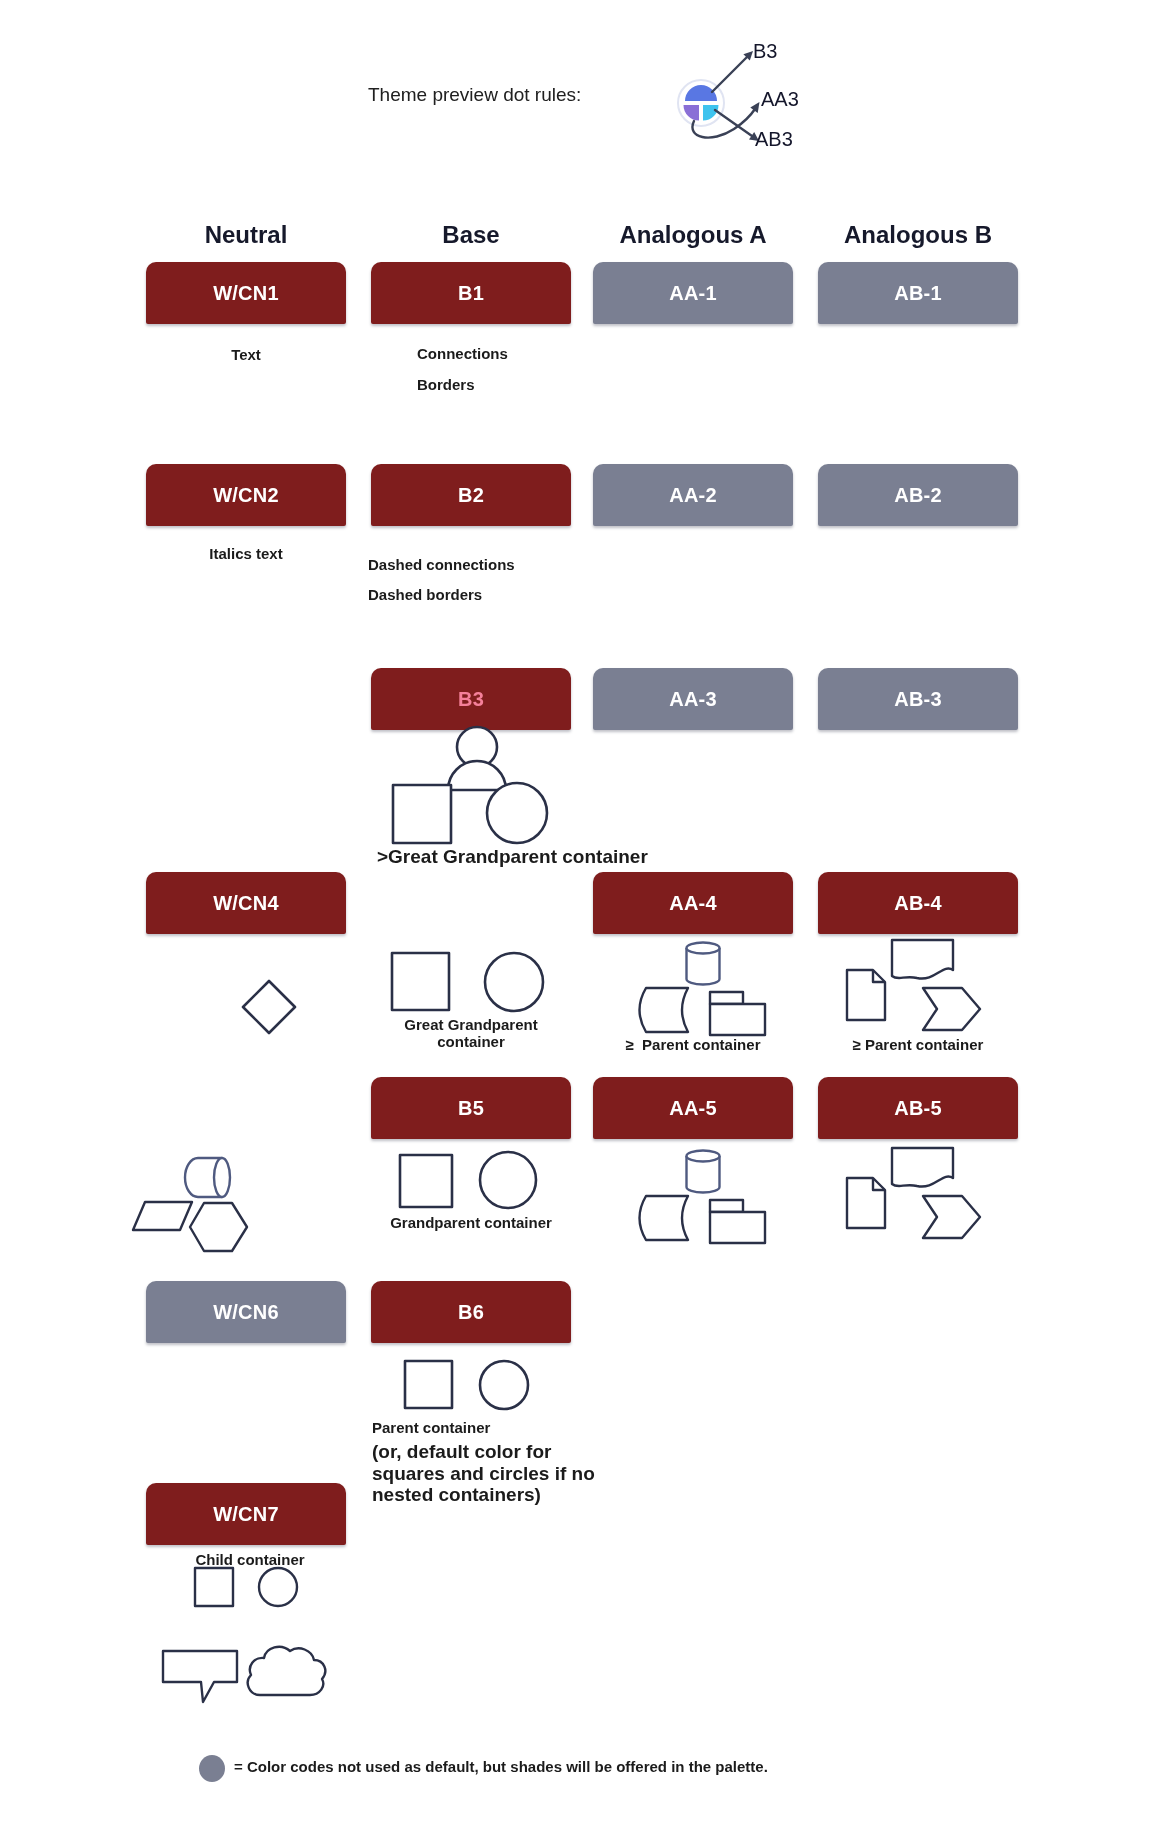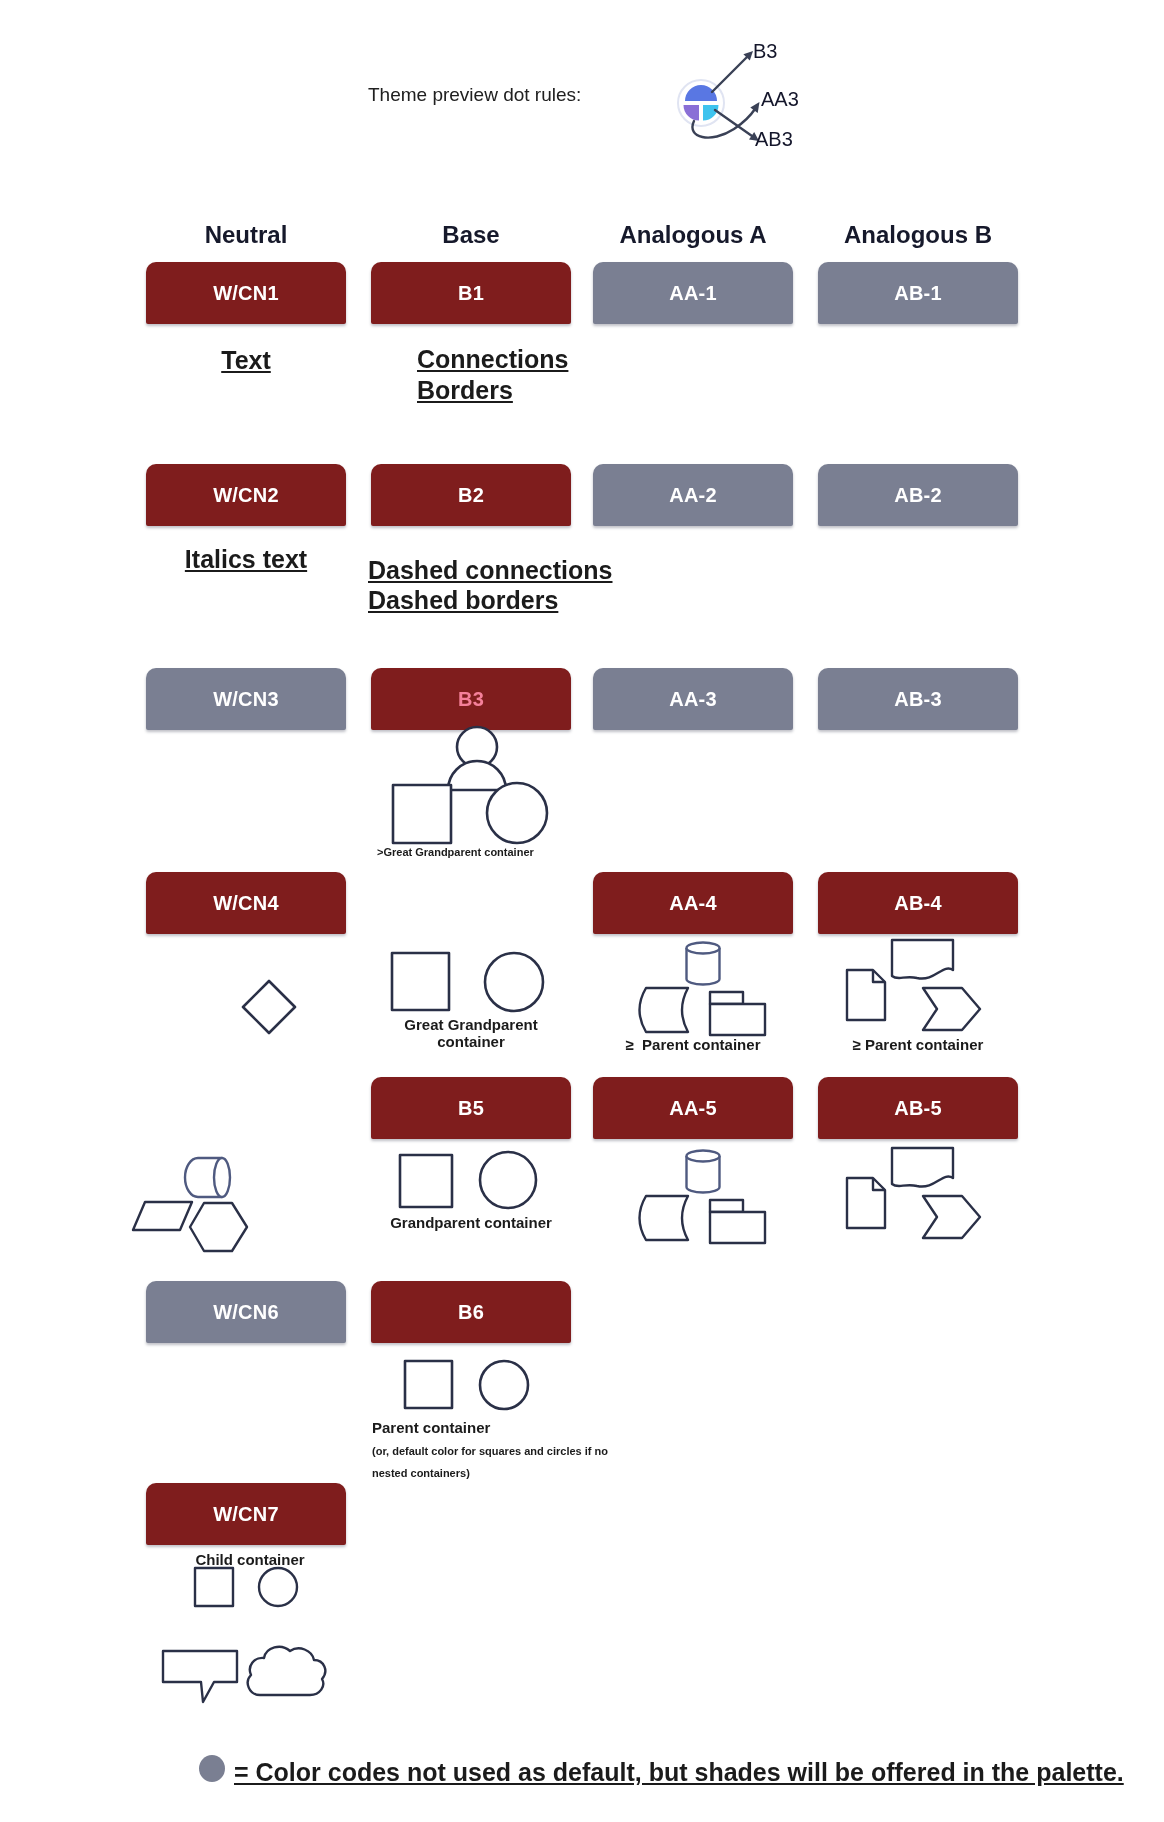--- a/index.html
+++ b/index.html
@@ -14,23 +14,23 @@
   .swatch {
     position:absolute; width:200px; height:62px; border-radius:10px 10px 2px 2px;
     display:flex; align-items:center; justify-content:center;
     color:#ffffff; font-size:20px; font-weight:700; letter-spacing:0.2px;
     box-shadow:0 2px 3px rgba(25,30,55,0.28);
   }
   .dark { background:#7f1d1d; }
   .gray { background:#7a7f92; }
   .pink { color:#f5809a; }
   .cap { position:absolute; font-weight:700; color:#1b1b1b; white-space:pre-wrap; }
-  .cap-lg { font-size:25px;text-decoration:underline; }
+  .cap-lg { font-size:15px; }
   .cap-md { font-size:15px; }
-  .cap-sm { font-size:11px; }
+  .cap-sm { font-size:19px; }
   .center200 { width:200px; text-align:center; }
   .legend-dot { position:absolute; width:26px; height:27px; border-radius:50%; background:#7a7f92; }
   svg { display:block; }
 </style>
 </head>
 <body>
 
 <div class="page">
 
   <div class="abs title" style="left:368px;top:84px;">Theme preview dot rules:</div>
@@ -73,21 +73,20 @@
 
   <div class="swatch dark" style="left:146px;top:464px;">W/CN2</div>
   <div class="swatch dark" style="left:371px;top:464px;">B2</div>
   <div class="swatch gray" style="left:593px;top:464px;">AA-2</div>
   <div class="swatch gray" style="left:818px;top:464px;">AB-2</div>
 
   <div class="cap cap-lg center200" style="left:146px;top:545px;">Italics text</div>
   <div class="cap cap-lg" style="left:368px;top:556px;">Dashed connections</div>
   <div class="cap cap-lg" style="left:368px;top:586px;">Dashed borders</div>
 
-  <div class="swatch gray" style="left:146px;top:668px;">W/CN3</div>
   <div class="swatch dark pink" style="left:371px;top:668px;">B3</div>
   <div class="swatch gray" style="left:593px;top:668px;">AA-3</div>
   <div class="swatch gray" style="left:818px;top:668px;">AB-3</div>
 
   <svg class="abs" style="left:373px;top:723px;" width="210" height="124" viewBox="0 0 210 124">
     <g fill="#ffffff" stroke="#2a3047" stroke-width="2.6" stroke-linejoin="round">
       <circle cx="104" cy="24" r="20"></circle>
       <path d="M 75,67 A 29,29 0 0 1 133,67 Z"></path>
       <rect x="20" y="62" width="58" height="58"></rect>
       <circle cx="144" cy="90" r="30"></circle>

